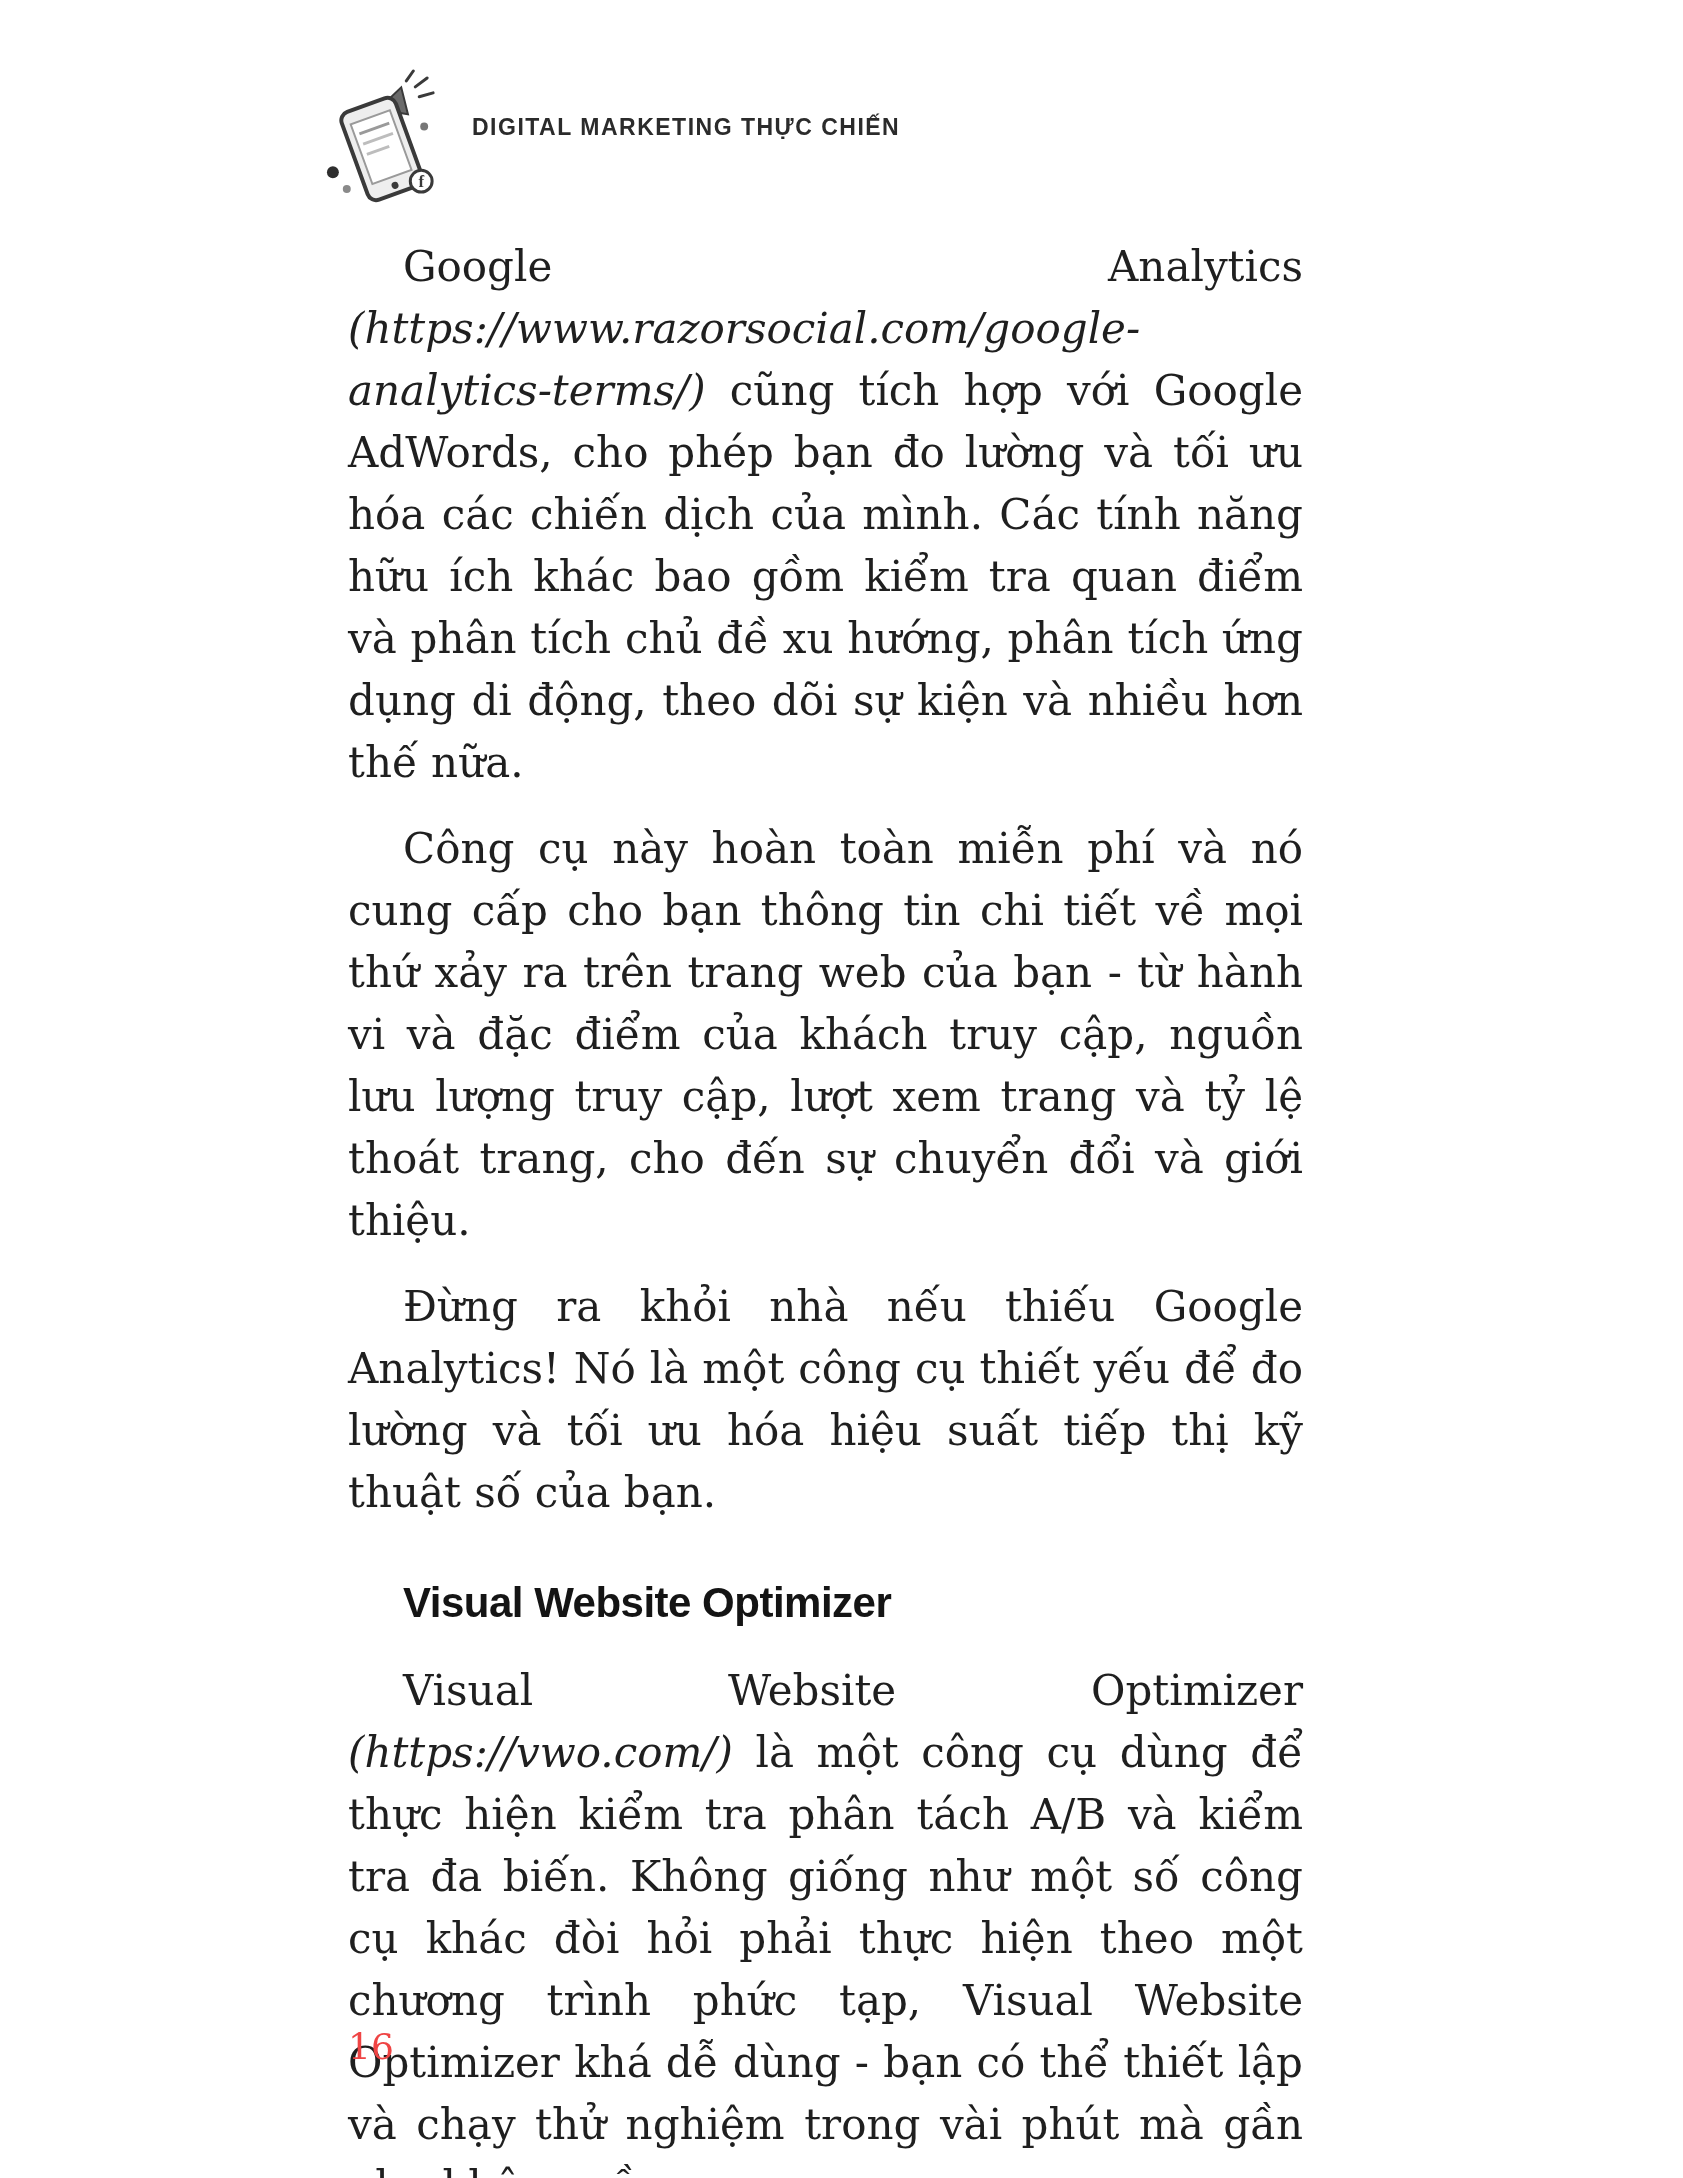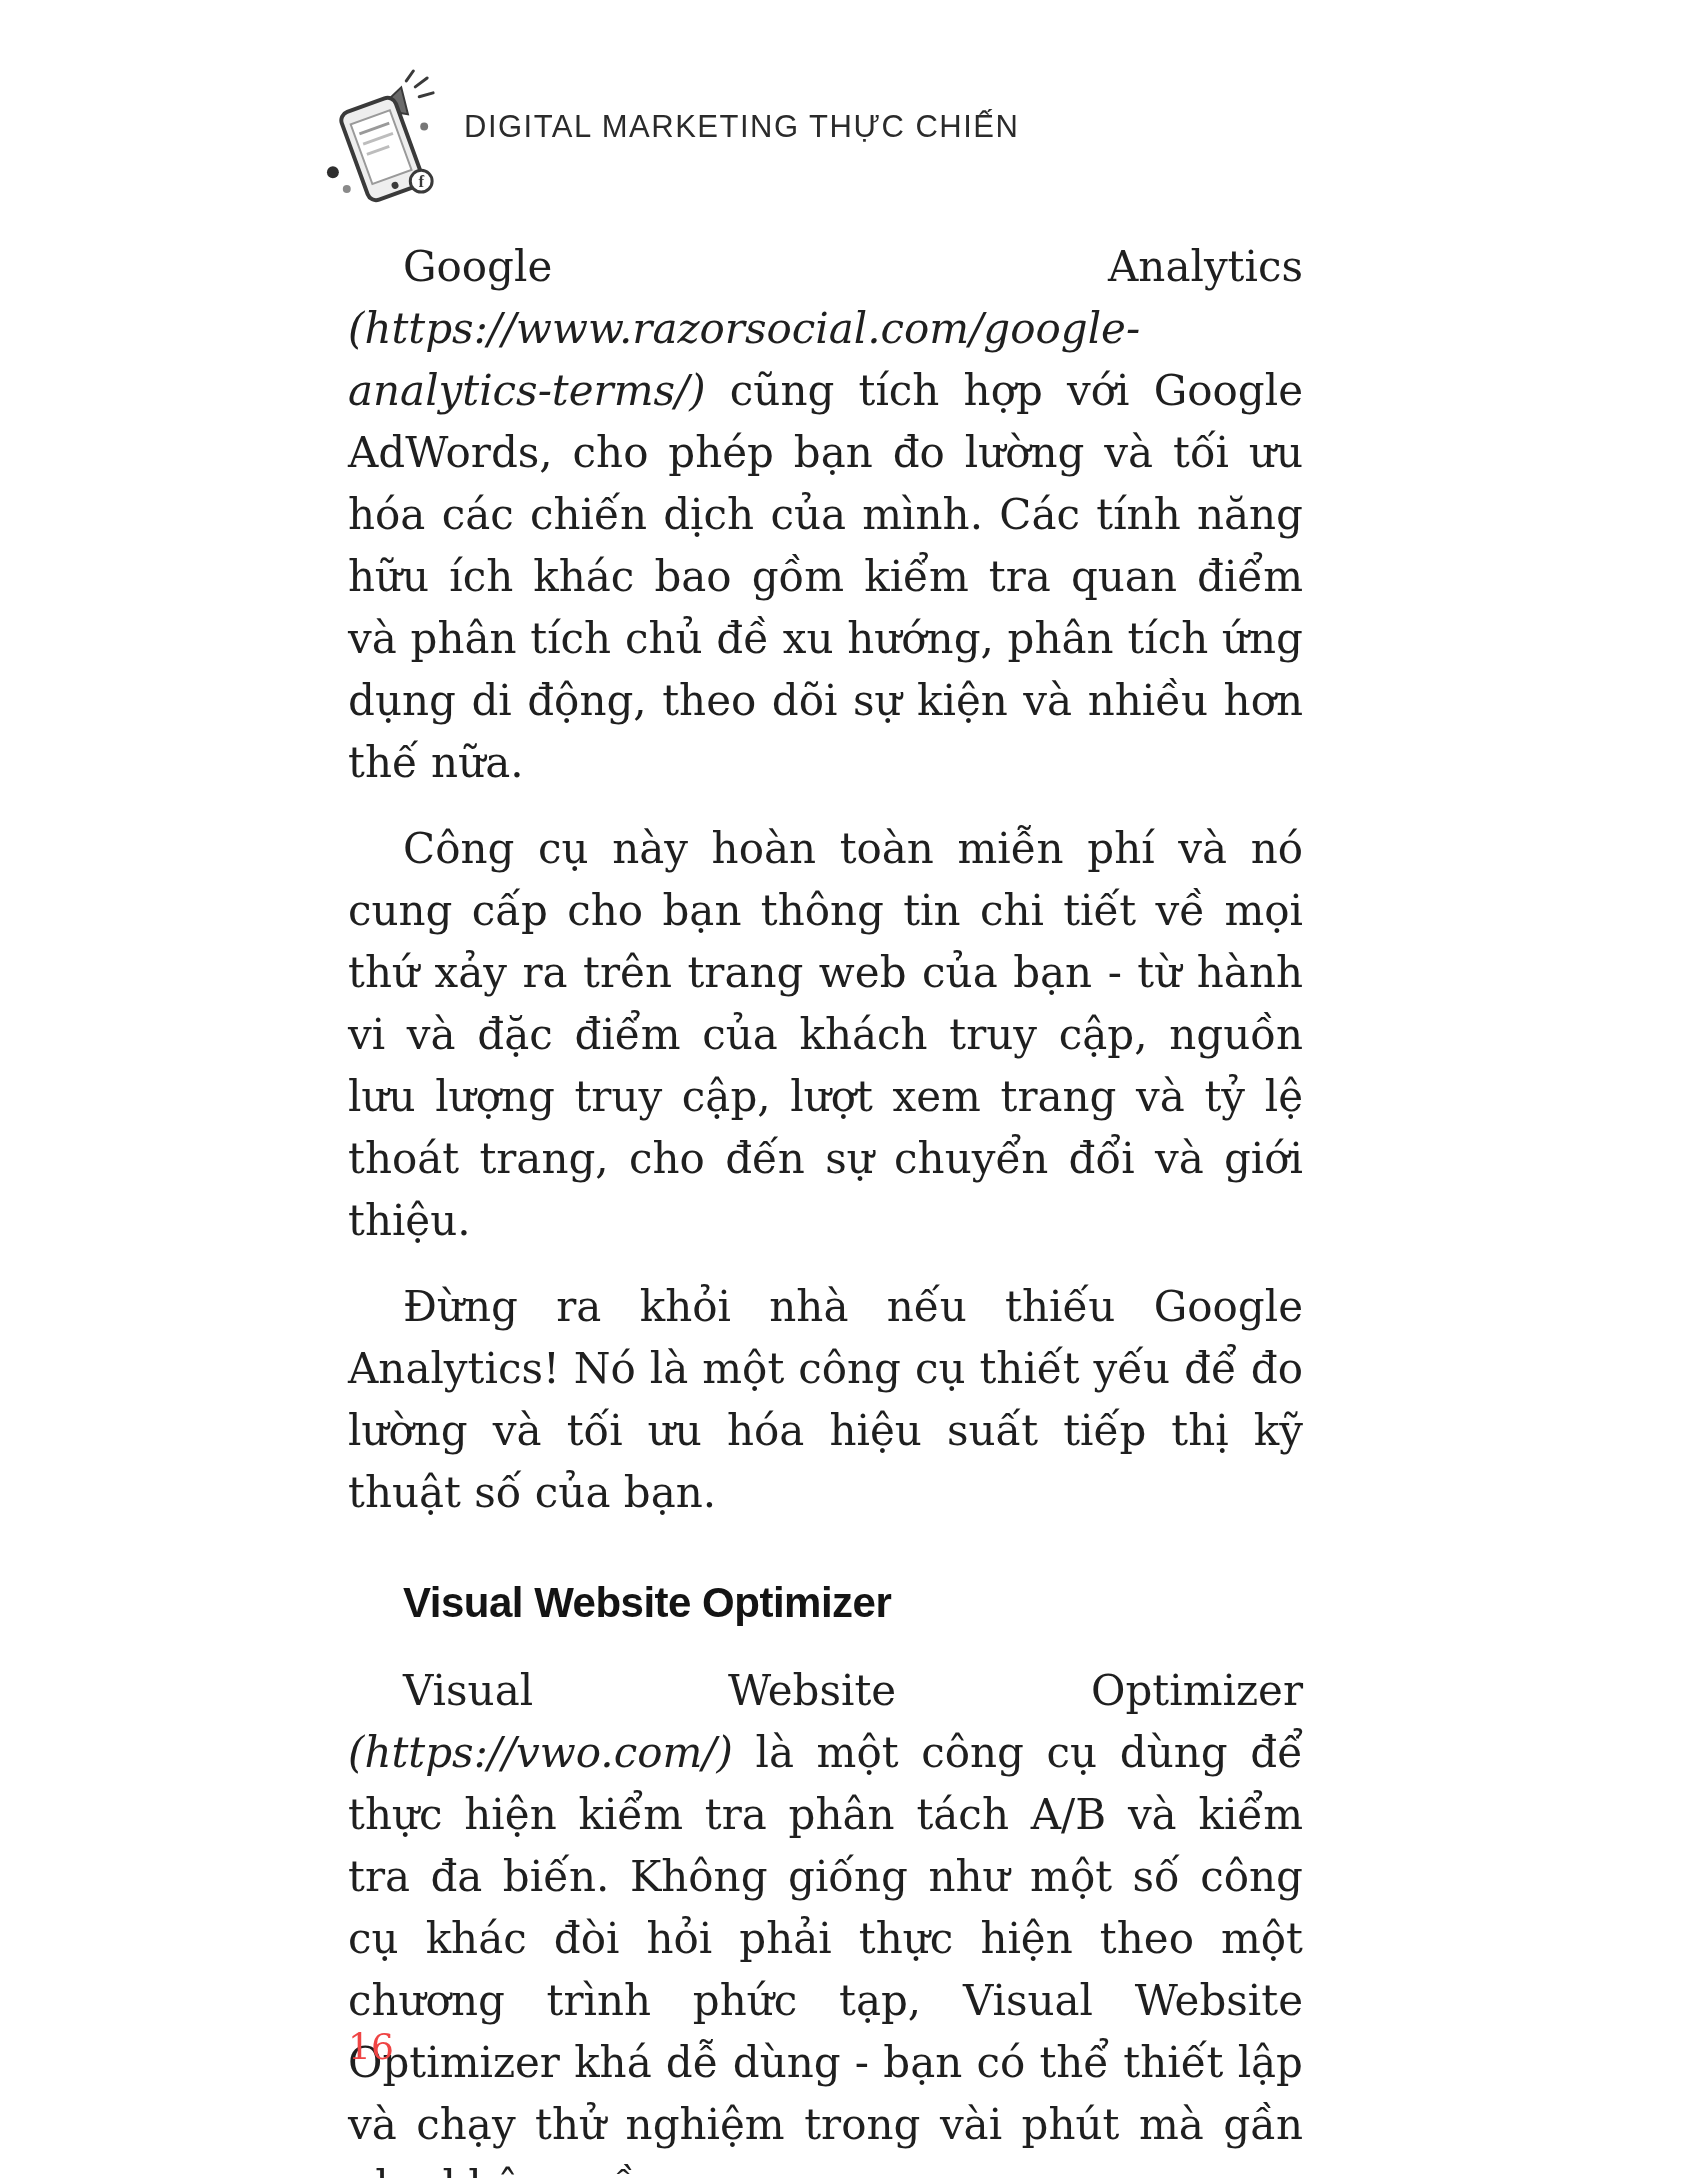--- a/index.html
+++ b/index.html
@@ -24,26 +24,27 @@
     align-items: center;
     gap: 16px;
   }
   .logo-wrap {
     width: 129px;
     height: 134px;
     flex: 0 0 auto;
   }
   .header-title {
     font-family: "Liberation Sans", sans-serif;
-    font-size: 31px;
-    font-weight: 400;
+    font-size: 23px;
+    font-weight: 700;
     letter-spacing: 1.5px;
     color: #2b2b2b;
     margin-top: -18px;
     white-space: nowrap;
+    margin-left: 8px;
   }
   .article {
     position: absolute;
     top: 236px;
     left: 348px;
     width: 955px;
     font-size: 42px;
     line-height: 62px;
     text-align: justify;
     color: #1f1f1f;

